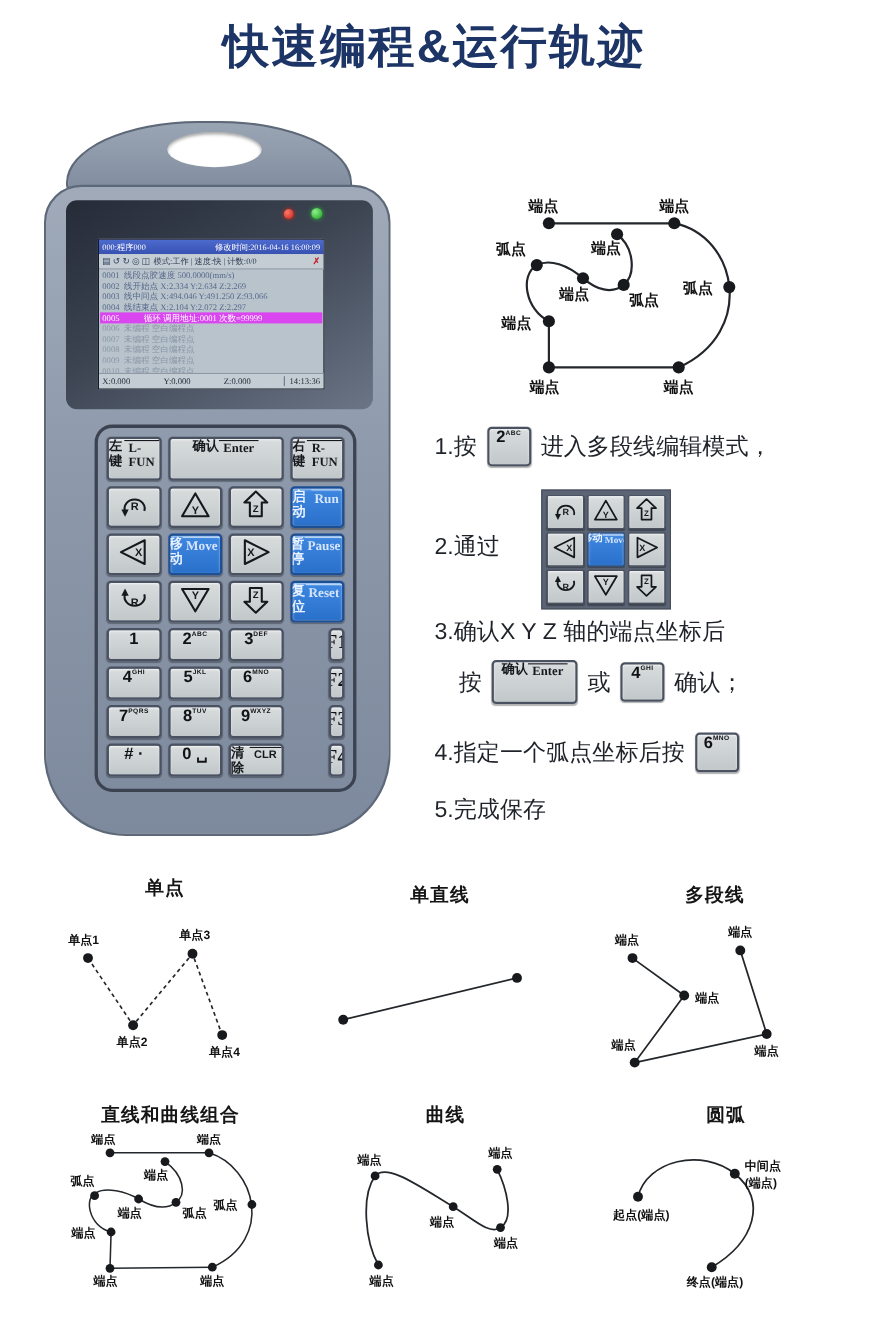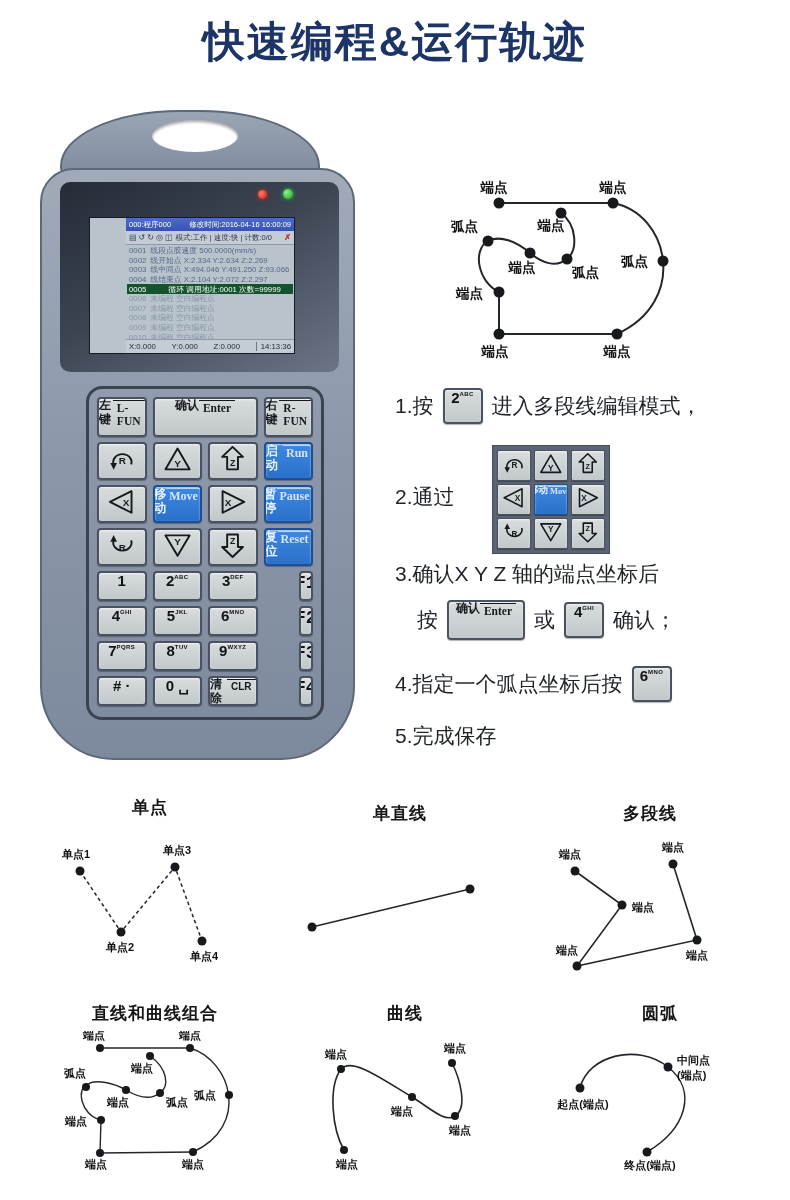--- a/index.html
+++ b/index.html
@@ -17,31 +17,31 @@
   .dbody{position:absolute;left:0;top:60px;width:315px;height:592px;
         background:linear-gradient(180deg,#a0aab9 0%,#8d99ab 45%,#7d899c 100%);
         border:2px solid #5d6878;border-radius:34px 34px 74px 74px;box-sizing:border-box;}
   .bezel{position:absolute;left:18px;top:12px;width:279px;height:190px;border-radius:10px;
         background:linear-gradient(150deg,#252b37 0%,#3c4452 45%,#6b7586 100%);}
   .led{position:absolute;border-radius:50%;}
   .led.red{left:198px;top:8px;width:9px;height:9px;background:radial-gradient(circle at 35% 35%,#ff7a6a,#c01d12);box-shadow:0 0 4px #d4291c;}
   .led.green{left:223px;top:7px;width:10px;height:10px;background:radial-gradient(circle at 35% 35%,#8cf08c,#19a étag019);background:radial-gradient(circle at 35% 35%,#8cf08c,#1aa01a);box-shadow:0 0 4px #2cc22c;}
   .screen{position:absolute;left:29px;top:35px;width:206px;height:137px;background:#b9c3cb;
         border:1px solid #141a26;display:flex;flex-direction:column;
-        font-family:Liberation Sans, sans-serif;box-sizing:border-box;padding-left:36px;}
+        font-family:Liberation Serif, serif;box-sizing:border-box;}
   .s-title{height:13px;flex:none;background:linear-gradient(180deg,#4d6ace,#3852b2);color:#fff;font-size:7.5px;
         display:flex;justify-content:space-between;align-items:center;padding:0 3px;white-space:nowrap;overflow:hidden;}
   .s-tool{height:13px;flex:none;background:#c4cdd3;color:#2c3a52;font-size:7.5px;display:flex;align-items:center;
         gap:3px;padding:0 3px;border-bottom:1px solid #8d99a6;white-space:nowrap;overflow:hidden;}
   .ticons{display:inline-flex;gap:2px;font-size:8px;color:#2f4260;}
   .terr{margin-left:auto;color:#c22733;font-weight:bold;font-size:8px;}
   .s-lines{flex:1;padding:1px 1px 0;overflow:hidden;}
   .sline{height:9.6px;display:flex;gap:4px;font-size:7.8px;color:#55688c;align-items:center;padding:0 2px;white-space:nowrap;}
   .sline.dim{color:#8a96a8;}
-  .sline.sel{background:#14532d;color:#fff;gap:22px;}
+  .sline.sel{background:#d946ef;color:#fff;gap:22px;}
   .s-status{height:13px;flex:none;background:#c4cdd3;border-top:1px solid #8d99a6;display:flex;font-size:7.8px;
         color:#1e2636;align-items:center;padding:0 3px;justify-content:space-between;white-space:nowrap;}
   .s-status .tm{border-left:1px solid #6b7685;padding-left:4px;}
   
   .keypad{position:absolute;left:44px;top:216px;width:238px;height:334px;border:3px solid #3b4250;border-radius:16px;
         padding:8px;display:grid;grid-template-columns:repeat(4,1fr);
         grid-template-rows:40px 38px 38px 38px 30px 30px 30px 30px;gap:5px 6px;box-sizing:border-box;}
   .key{position:relative;background:linear-gradient(180deg,#d8dcdd,#c2c8ca);border:2px solid #4a5261;border-radius:4px;
         display:flex;align-items:flex-start;justify-content:center;overflow:hidden;
         box-shadow:inset 0 1px 2px rgba(255,255,255,.7),0 1px 1px rgba(0,0,0,.3);box-sizing:border-box;}
@@ -49,21 +49,21 @@
   .key .zh{font-size:12.5px;font-weight:bold;color:#e8f1ff;line-height:1.15;}
   .key .en{font-family:"Liberation Serif","DejaVu Serif",serif;font-size:12px;font-weight:bold;color:#d4e4fb;
         line-height:1.1;border-top:1px solid rgba(255,255,255,.55);padding:1px 3px 0;margin-top:1px;}
   .key.fn .top,.key.clr .top{font-size:12px;font-weight:bold;color:#15181d;line-height:1.15;}
   .key.fn .bot,.key.clr .bot{font-family:"Liberation Serif","DejaVu Serif",serif;font-size:11.5px;font-weight:bold;
         color:#15181d;border-top:1.5px solid #15181d;margin-top:1px;padding:1px 4px 0;line-height:1.1;}
   .key.clr .top{font-size:12px;}
   .key.clr .bot{font-family:"Liberation Sans",sans-serif;font-size:10px;}
   .key.num .main{font-size:15px;font-weight:bold;color:#101216;line-height:1;}
   .key.num .sub{font-size:6px;font-weight:bold;color:#101216;letter-spacing:.4px;margin-top:1px;height:7px;line-height:7px;}
-  .key.f{font-family:Liberation Mono, monospace;font-size:18px;font-weight:bold;color:#101216;margin-left:35px;}
+  .key.f{font-family:Liberation Serif, serif;font-size:18px;font-weight:bold;color:#101216;margin-left:35px;}
   .key.gk svg{width:86%;height:88%;}
   
   .rightcol{position:absolute;left:395px;top:100px;width:395px;height:690px;}
   .pill{position:absolute;left:8px;top:6px;width:352px;height:46px;background:#1c3a6c;border-radius:25px;color:#fff;
         font-size:22px;font-weight:bold;display:flex;align-items:center;justify-content:center;letter-spacing:1px;}
   .dg svg{display:block;}
   .dg text{fill:#111;font-weight:600;font-family:inherit;}
   .dg-lg{position:absolute;left:25px;top:62px;}
   .dg-lg text{font-size:13.5px;}
   .dg-sm text{font-size:11px;}

